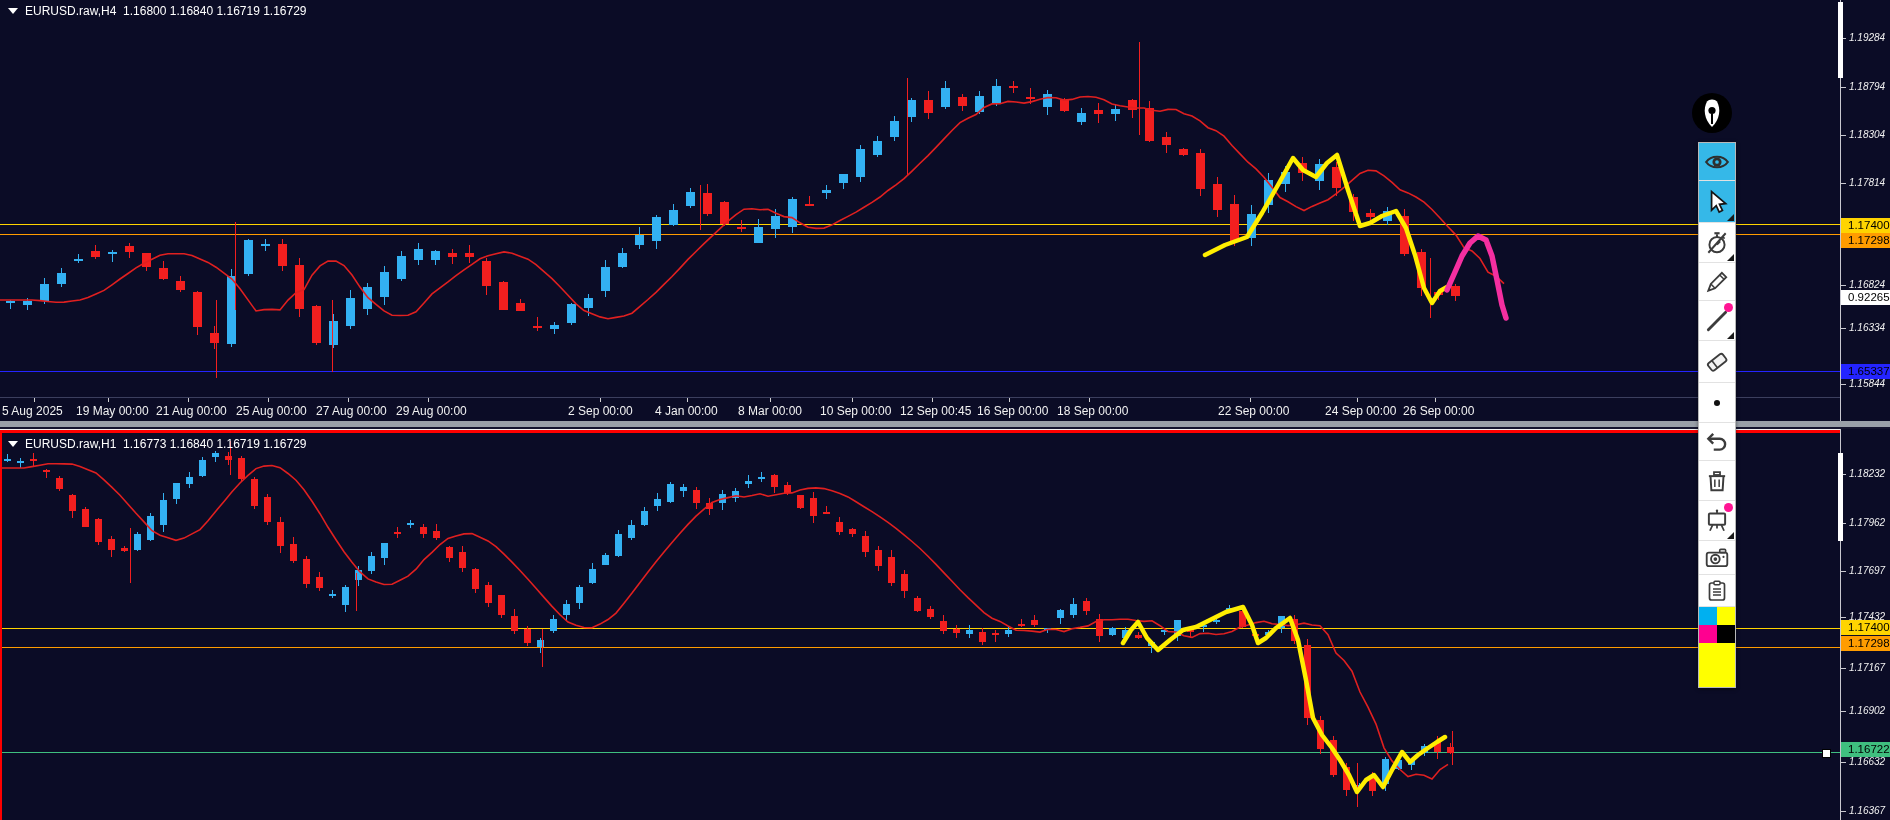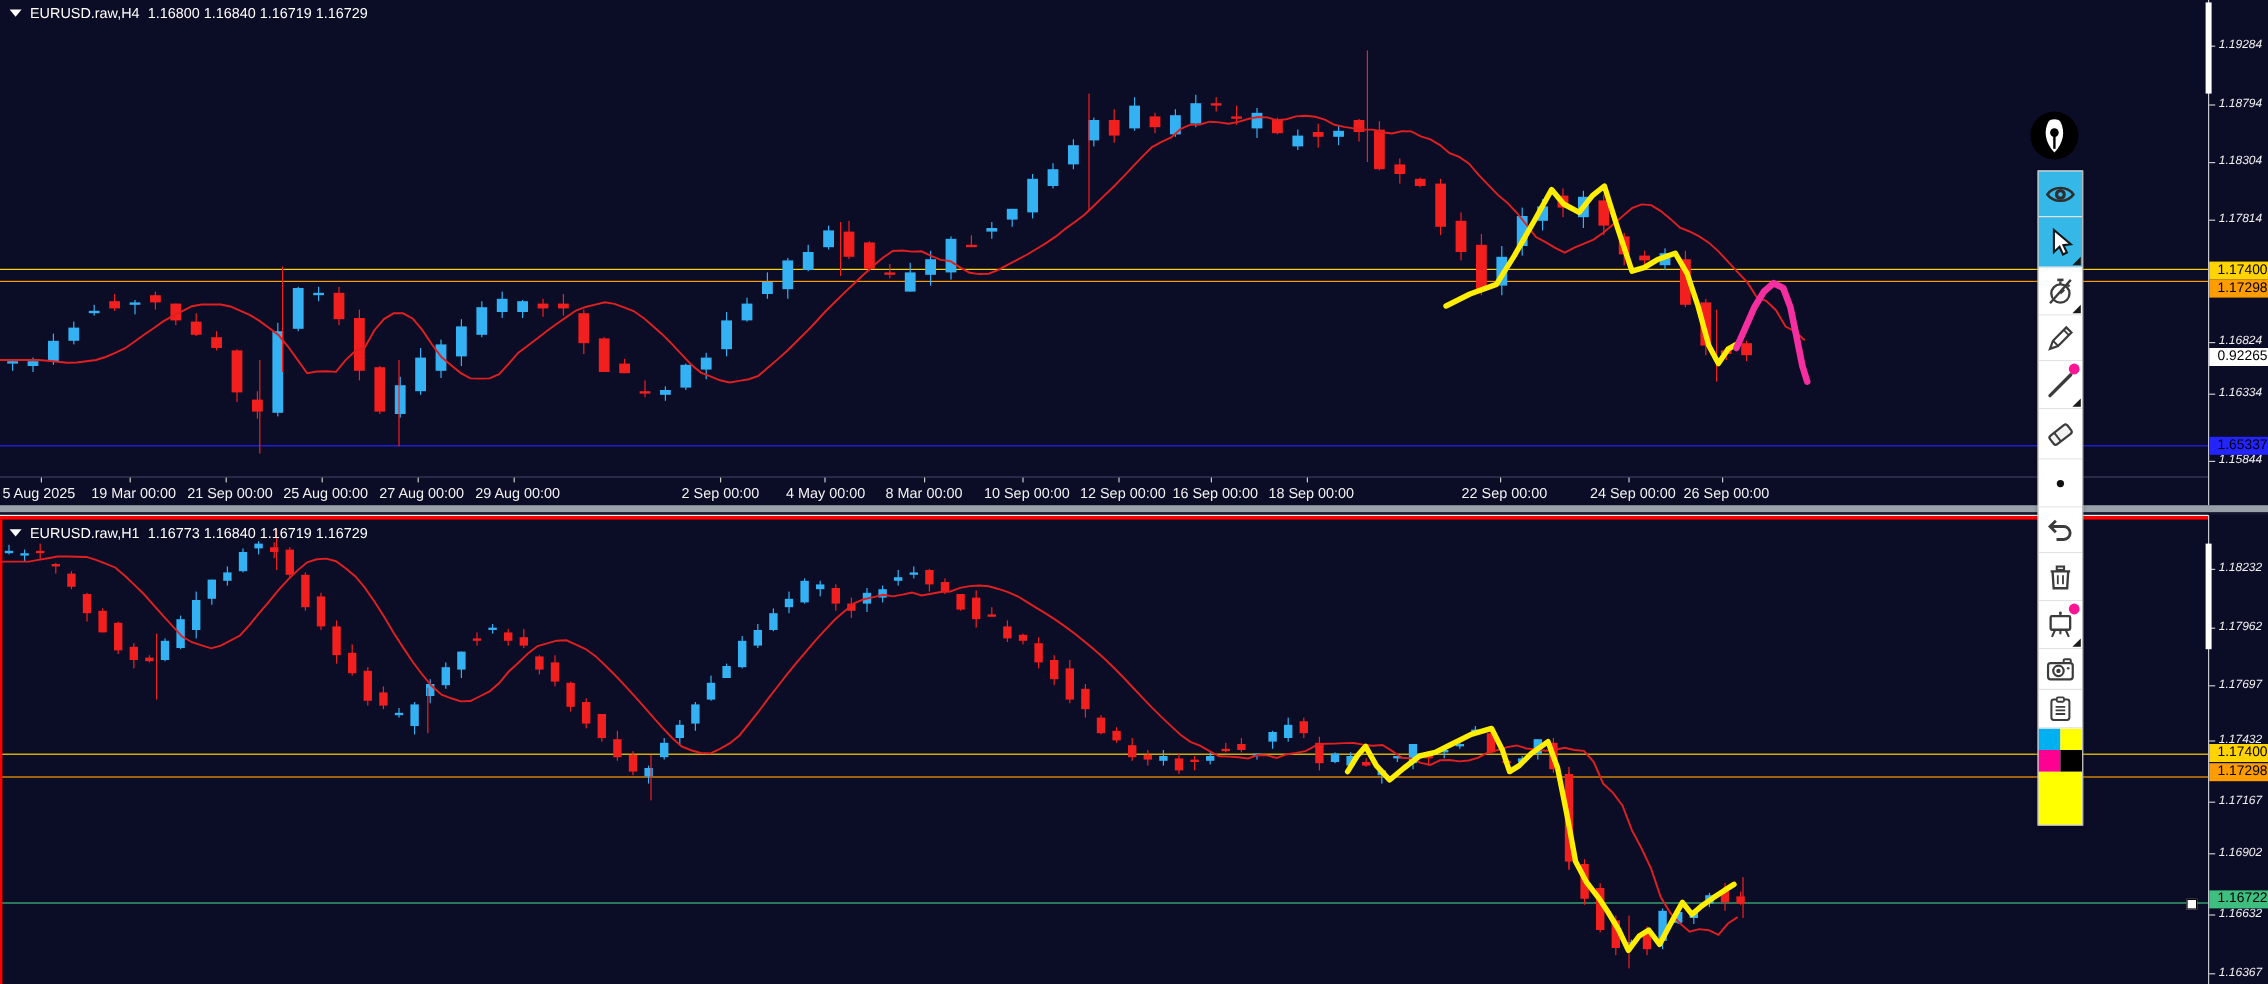--- a/index.html
+++ b/index.html
@@ -238,39 +238,39 @@
       </svg>
     </div>
   <div class="chart-title" style="top:4px;">
     <span class="tri-down"></span>
     <span>EURUSD.raw,H4  1.16800 1.16840 1.16719 1.16729</span>
   </div>
 
   <div class="axis-strip" id="xaxis1">
       <span class="xlabel" style="left: 2px;">5 Aug 2025</span>
       <span class="xtick" style="left: 34px;"></span>
-      <span class="xlabel" style="left: 76px;">19 Mar 00:00</span>
+      <span class="xlabel" style="left: 76px;">19 May 00:00</span>
       <span class="xtick" style="left: 108px;"></span>
-      <span class="xlabel" style="left: 156px;">21 Sep 00:00</span>
+      <span class="xlabel" style="left: 156px;">21 Aug 00:00</span>
       <span class="xtick" style="left: 188px;"></span>
       <span class="xlabel" style="left: 236px;">25 Aug 00:00</span>
       <span class="xtick" style="left: 268px;"></span>
       <span class="xlabel" style="left: 316px;">27 Aug 00:00</span>
       <span class="xtick" style="left: 348px;"></span>
       <span class="xlabel" style="left: 396px;">29 Aug 00:00</span>
       <span class="xtick" style="left: 428px;"></span>
       <span class="xlabel" style="left: 568px;">2 Sep 00:00</span>
       <span class="xtick" style="left: 600px;"></span>
-      <span class="xlabel" style="left: 655px;">4 May 00:00</span>
+      <span class="xlabel" style="left: 655px;">4 Jan 00:00</span>
       <span class="xtick" style="left: 687px;"></span>
       <span class="xlabel" style="left: 738px;">8 Mar 00:00</span>
       <span class="xtick" style="left: 770px;"></span>
       <span class="xlabel" style="left: 820px;">10 Sep 00:00</span>
       <span class="xtick" style="left: 852px;"></span>
-      <span class="xlabel" style="left: 900px;">12 Sep 00:00</span>
+      <span class="xlabel" style="left: 900px;">12 Sep 00:45</span>
       <span class="xtick" style="left: 932px;"></span>
       <span class="xlabel" style="left: 977px;">16 Sep 00:00</span>
       <span class="xtick" style="left: 1009px;"></span>
       <span class="xlabel" style="left: 1057px;">18 Sep 00:00</span>
       <span class="xtick" style="left: 1089px;"></span>
       <span class="xlabel" style="left: 1218px;">22 Sep 00:00</span>
       <span class="xtick" style="left: 1250px;"></span>
       <span class="xlabel" style="left: 1325px;">24 Sep 00:00</span>
       <span class="xtick" style="left: 1357px;"></span>
       <span class="xlabel" style="left: 1403px;">26 Sep 00:00</span>

